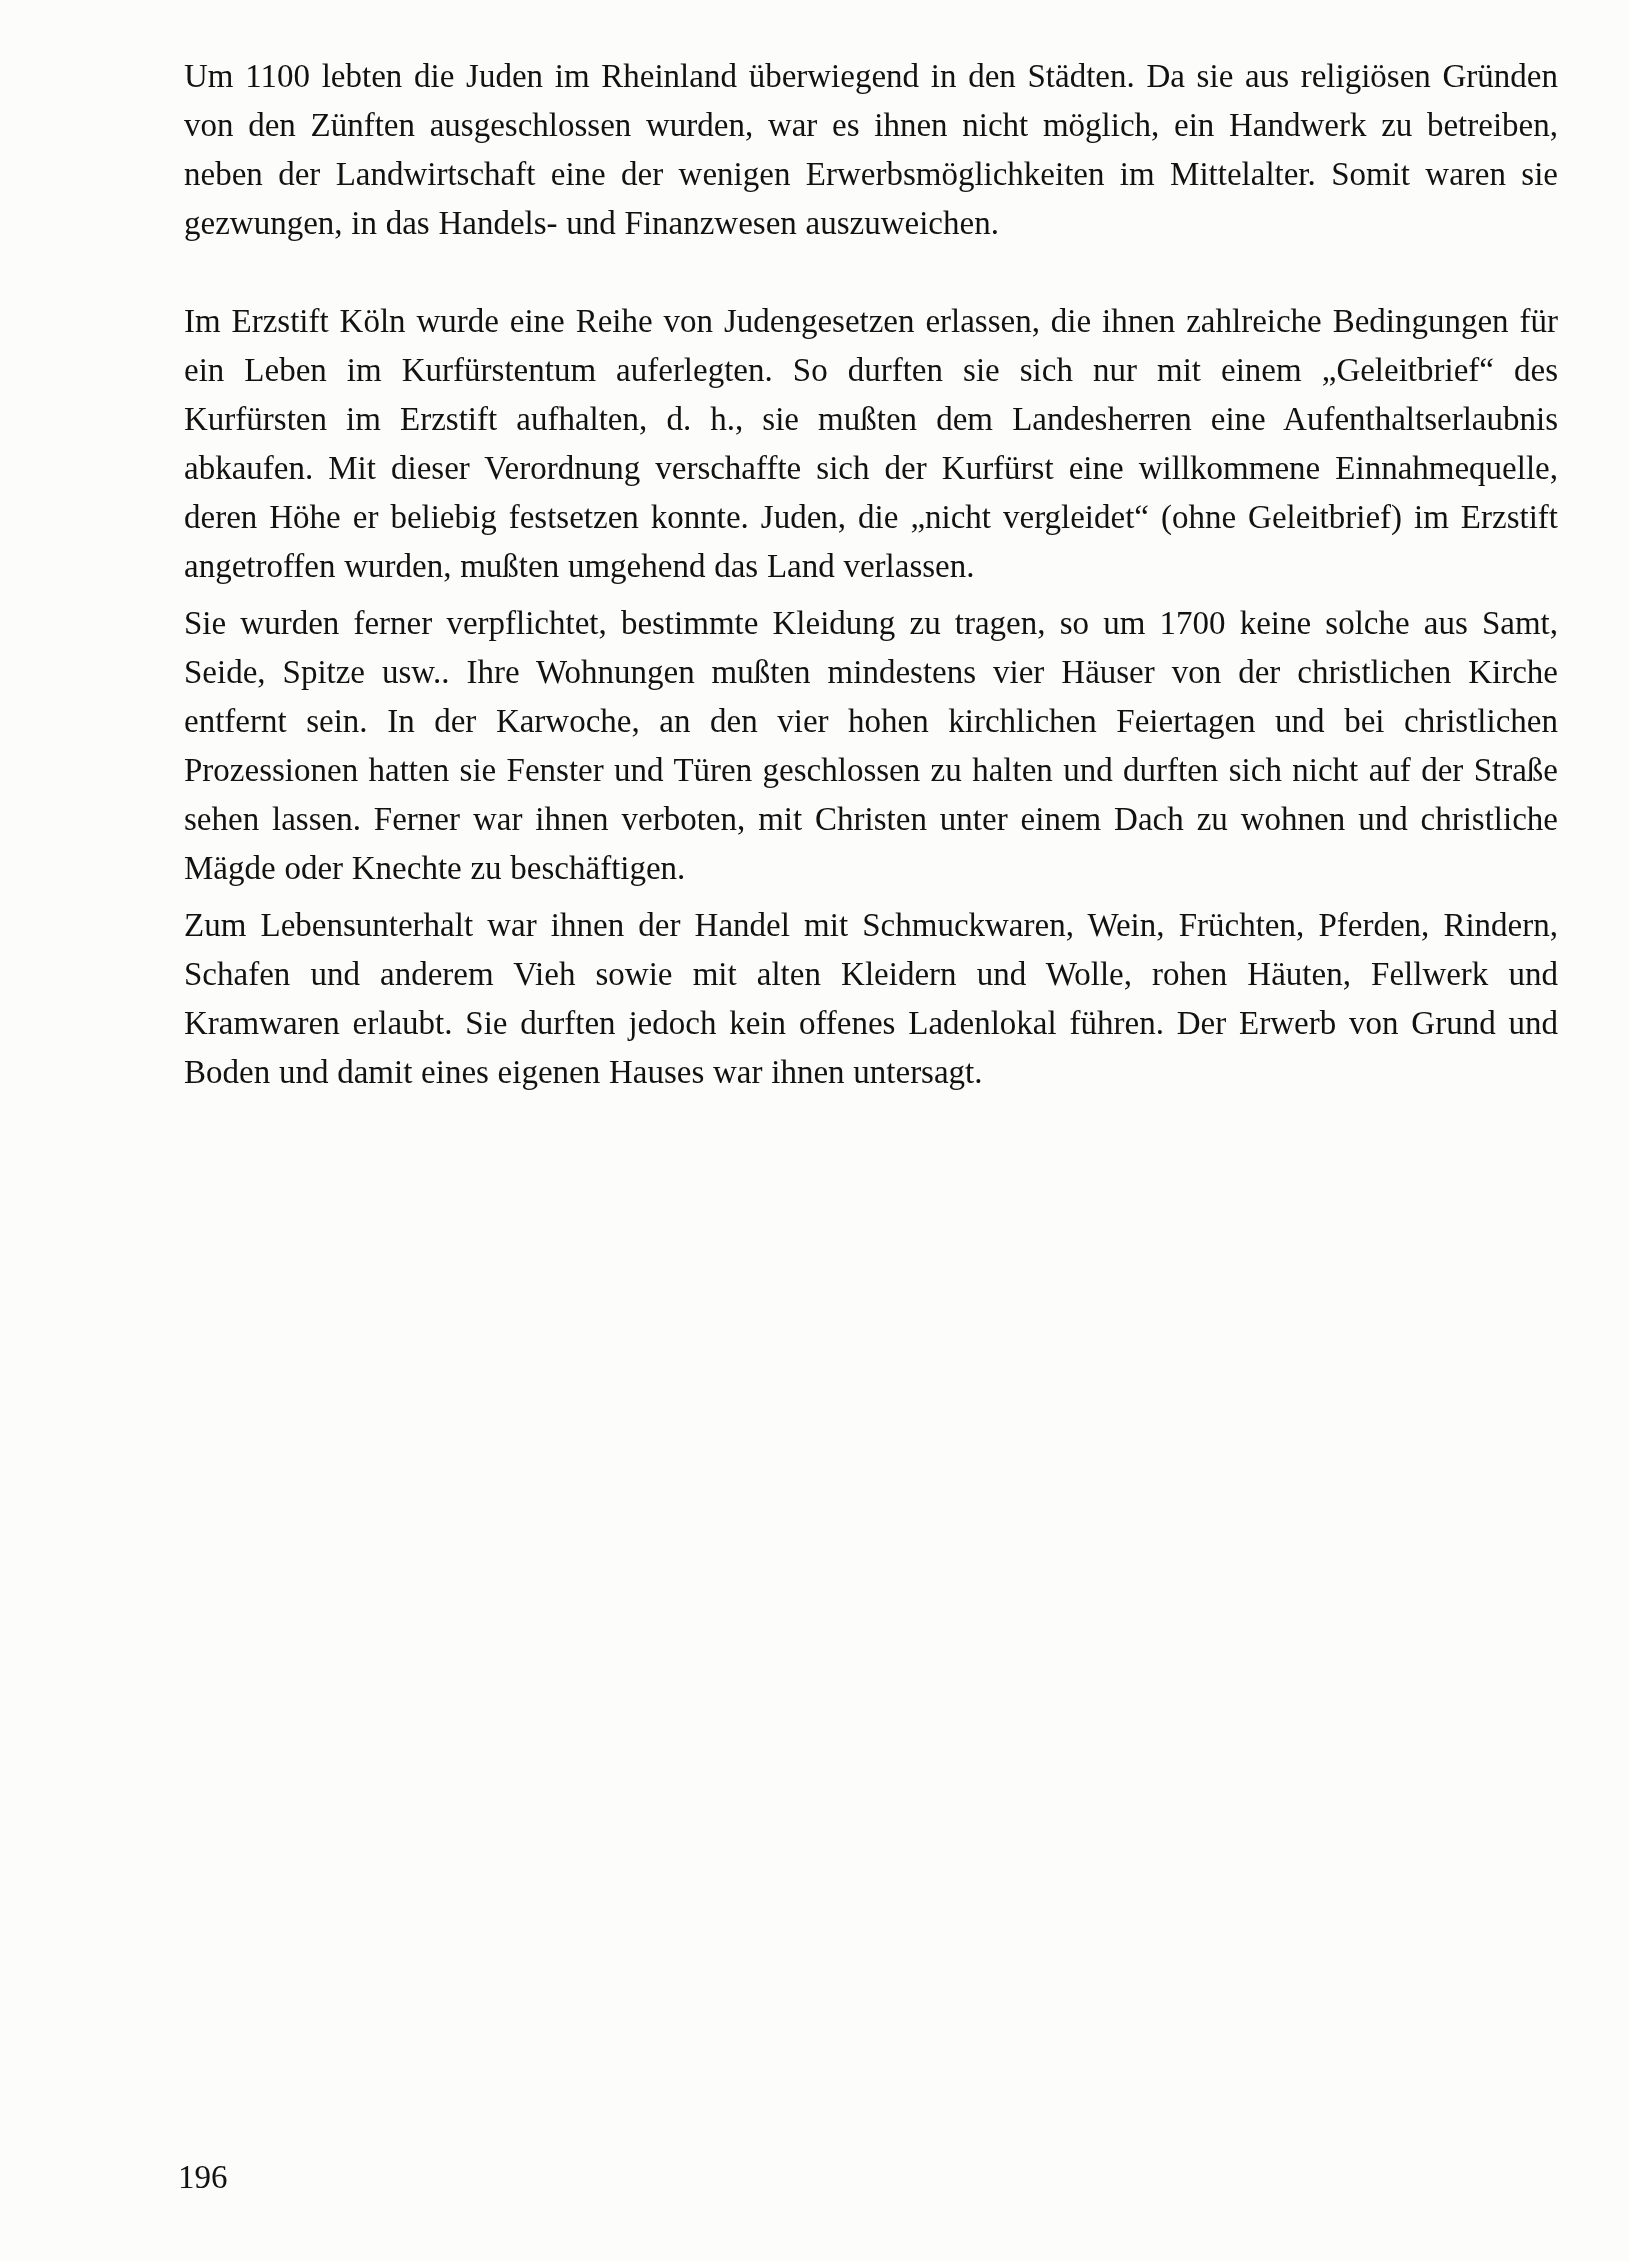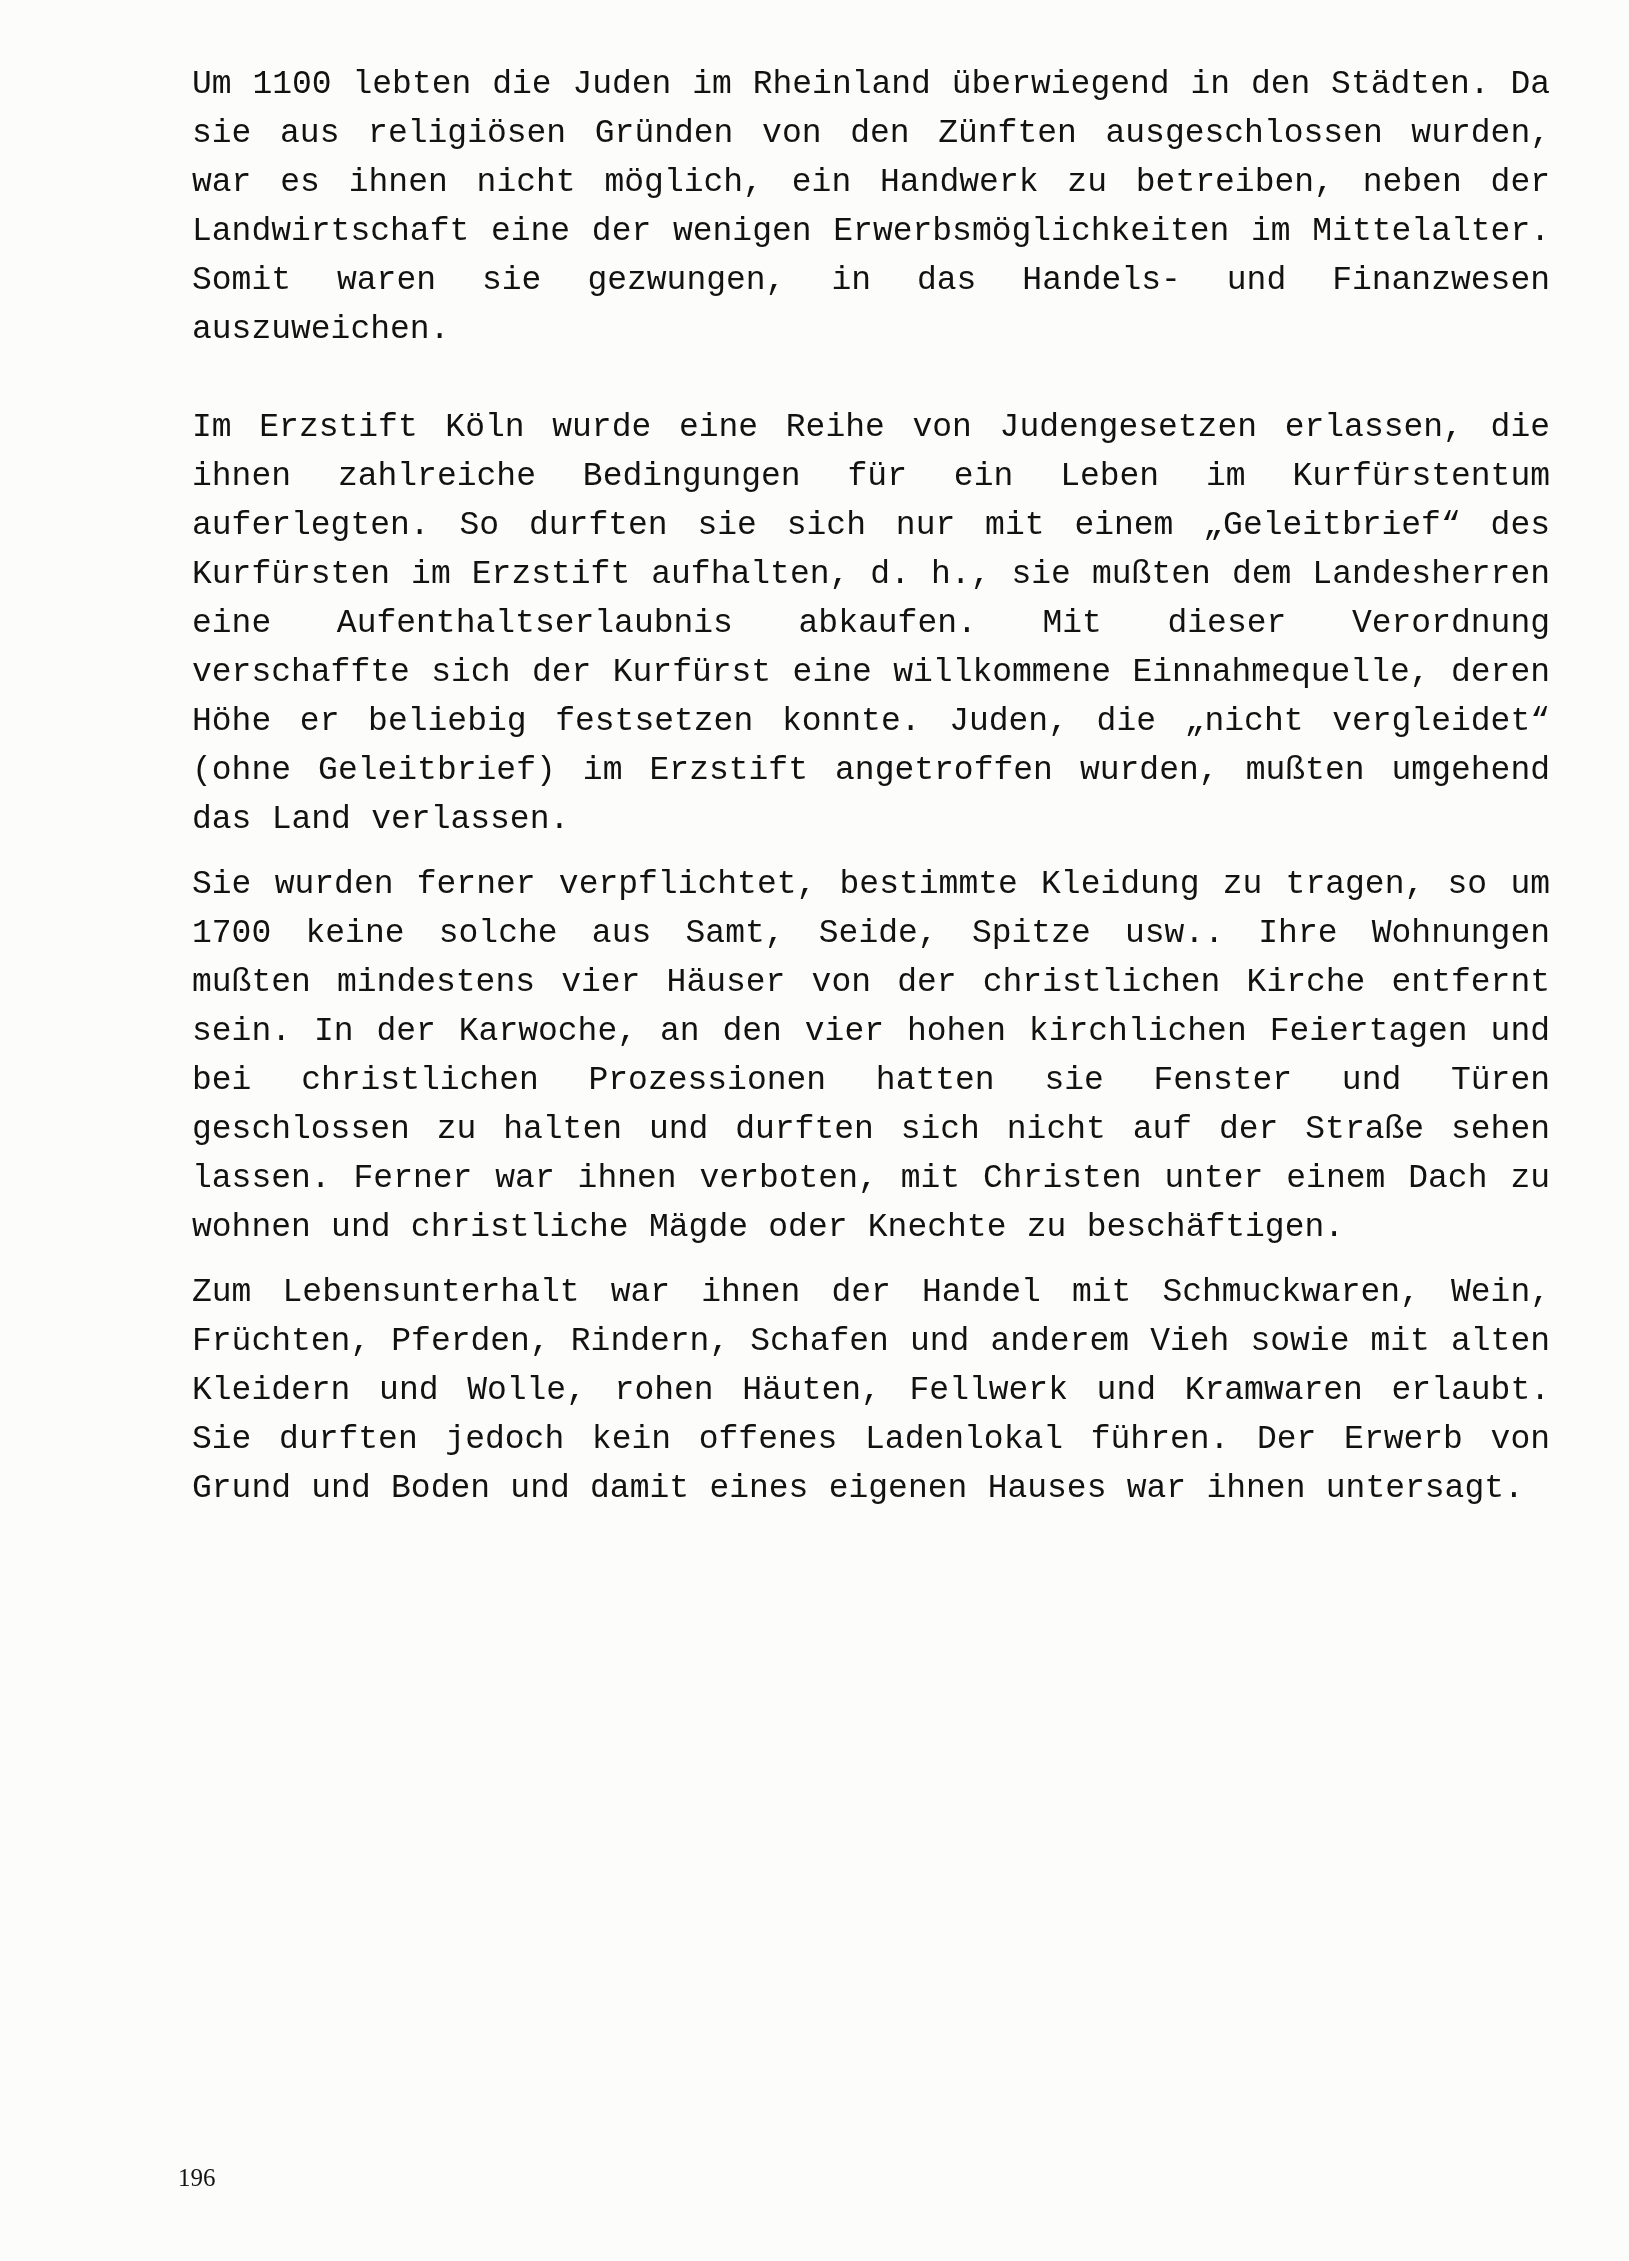--- a/index.html
+++ b/index.html
@@ -31,35 +31,34 @@
     font-size: 33px;
     line-height: 49px;
     color: #121212;
     text-align: justify;
     hyphens: auto;
     -webkit-hyphens: auto;
     word-spacing: 0.5px;
   }
 
   .text-block p {
-    margin: 16px;
+    margin: 8px;
     padding: 0;
-    font-family: Liberation Mono, monospace;
   }
 
   .text-block p.gap-after {
     margin-bottom: 49px;
   }
 
   .page-number {
     position: absolute;
     left: 178px;
     top: 2153px;
     font-family: "Liberation Serif", serif;
-    font-size: 25px;
+    font-size: 33px;
     line-height: 49px;
     color: #121212;
   }
 </style>
 </head>
 <body>
 
 <div class="page">
 
   <div class="text-block">

